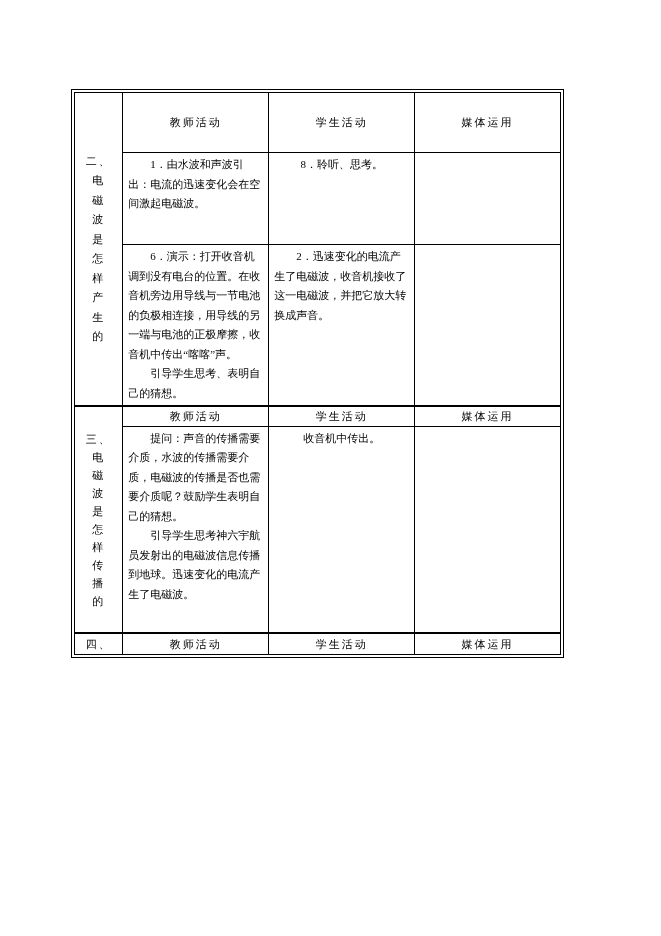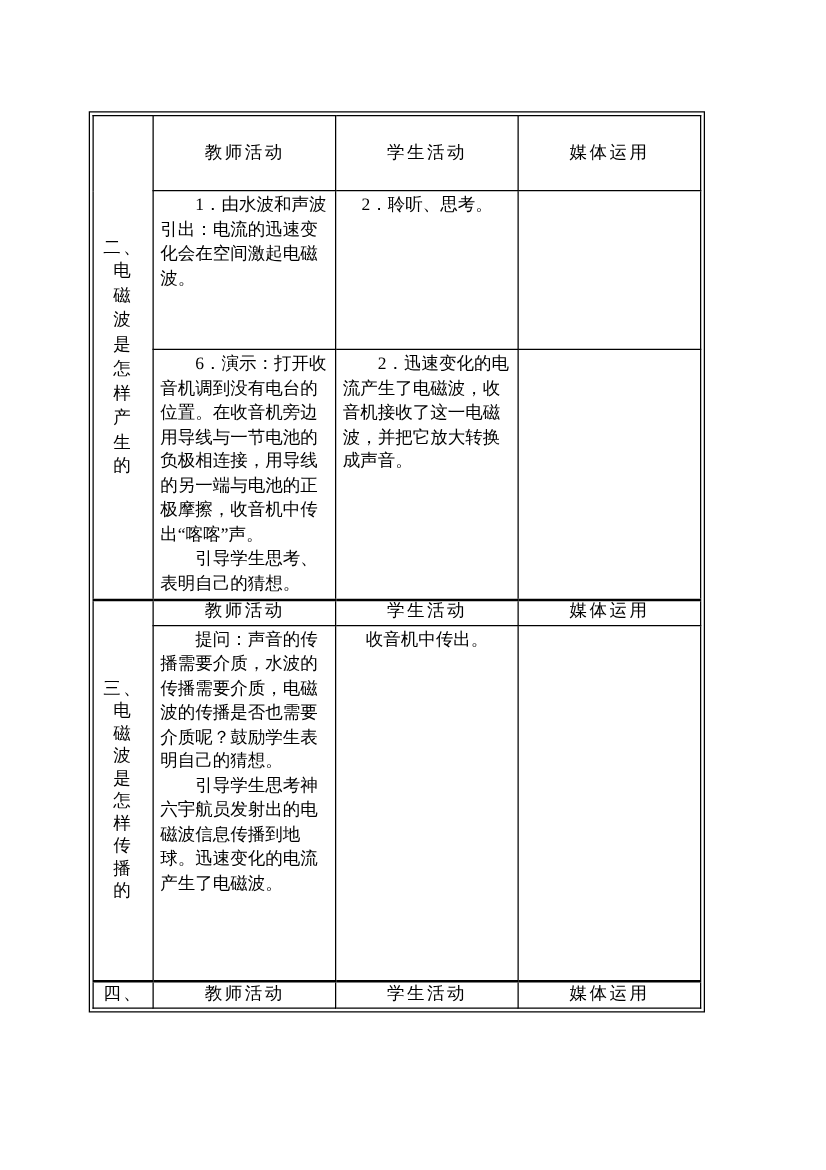--- a/index.html
+++ b/index.html
@@ -26,42 +26,42 @@
     background: #ffffff;
   }
   table.lesson {
     border-collapse: collapse;
     table-layout: fixed;
     width: 487px;
     border: 1px solid #000;
   }
   table.lesson td {
     border: 1px solid #000;
-    font-size: 14px;
+    font-size: 11px;
     line-height: 19.5px;
     padding: 2px 5px;
     vertical-align: top;
     overflow: hidden;
     word-break: break-all;
   }
   tr.section-start > td {
     border-top: 2px solid #000;
   }
   tr.head-row > td {
     text-align: center;
     vertical-align: middle;
     letter-spacing: 2px;
     padding: 0;
   }
   tr.head-row-1 { height: 60px; }
-  tr.row-1      { height: 127px; }
+  tr.row-1      { height: 92px; }
   tr.row-2      { height: 154px; }
   tr.head-row-2 { height: 20px; }
   tr.head-row-2 > td { line-height: 18px; }
-  tr.row-3      { height: 285px; }
+  tr.row-3      { height: 207px; }
   tr.head-row-3 { height: 21px; }
   tr.head-row-3 > td { line-height: 18px; }
 
   td.label-cell {
     text-align: center;
     vertical-align: middle;
     white-space: pre-line;
     line-height: 19px;
     letter-spacing: 0;
     padding: 6px 0 0 0;
@@ -114,21 +114,21 @@
         <td>教师活动</td>
         <td>学生活动</td>
         <td>媒体运用</td>
       </tr>
 
       <tr class="row-1">
         <td class="v-middle">
           <p>1．由水波和声波引出：电流的迅速变化会在空间激起电磁波。</p>
         </td>
         <td class="v-middle center-text">
-          <p>2．聆听、思考。</p>
+          <p>8．聆听、思考。</p>
         </td>
         <td></td>
       </tr>
 
       <tr class="row-2">
         <td>
           <p>6．演示：打开收音机调到没有电台的位置。在收音机旁边用导线与一节电池的负极相连接，用导线的另一端与电池的正极摩擦，收音机中传出“喀喀”声。</p>
           <p>引导学生思考、表明自己的猜想。</p>
         </td>
         <td class="v-middle">

